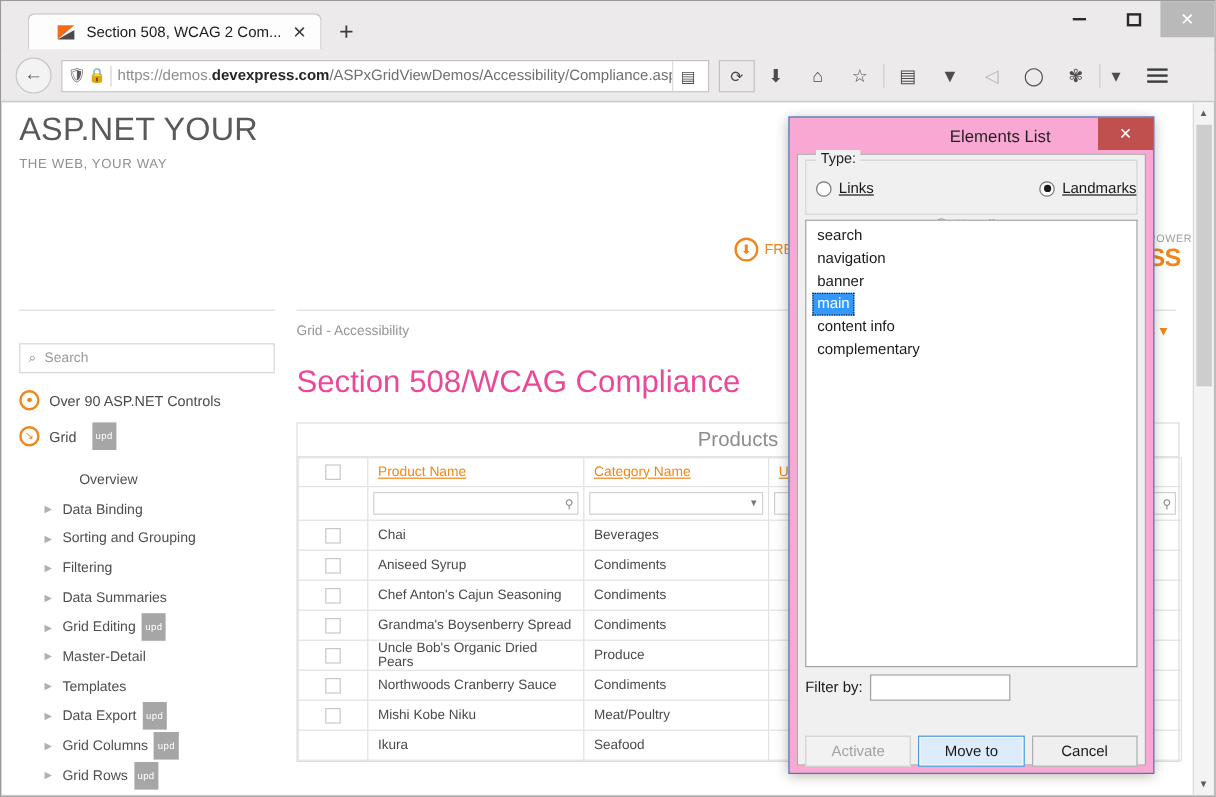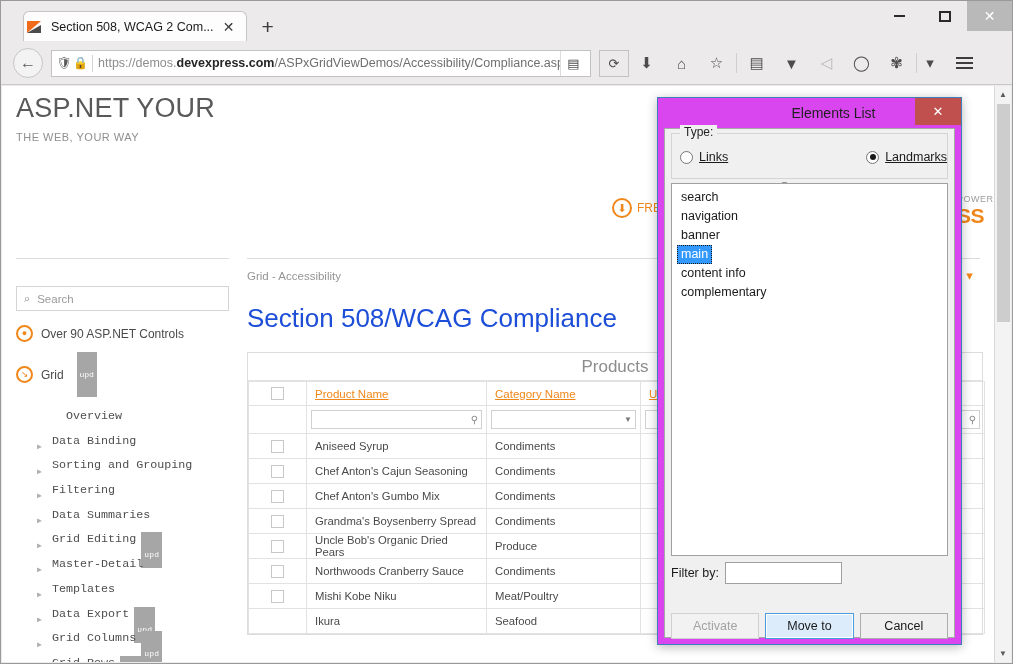--- a/index.html
+++ b/index.html
@@ -25,21 +25,21 @@
   }
 
   #tabstrip {
     position: absolute; left: 22px; top: 8px; height: 32px;
     display: flex; align-items: flex-end;
   }
   .tab {
     position: relative;
     height: 30px;
     display: flex; align-items: center;
-    padding: 0 8px 0 3px;
+    padding: 0 8px 0 24px;
     background: #fdfdfd;
     border: 1px solid #c5c5c5;
     border-bottom: none;
     border-radius: 6px 6px 0 0;
     min-width: 190px;
   }
   .tab-favicon {
     width: 16px; height: 16px; margin-right: 8px;
     position: relative; flex: none;
   }
@@ -218,44 +218,44 @@
     margin-top: 14px; font-size: 12px; color: #4a4a4a;
   }
   .nav-bullet {
     width: 17px; height: 17px; border-radius: 50%;
     border: 2px solid #f0871a; flex: none;
     display: flex; align-items: center; justify-content: center;
     color: #f0871a; font-size: 9px; line-height: 1;
   }
   .upd-badge {
     display: inline-block; background: #a6a6a6; color: #ffffff;
-    font-size: 8px; padding: 18px 3px; margin-left: 5px;
+    font-size: 8px; padding: 7px 3px; margin-left: 5px;
     vertical-align: middle; letter-spacing: 0.3px;
   }
   #nav-list { margin-top: 12px; }
   .nav-item {
-    display: flex; 
+    display: flex; align-items: center;
     height: 24.7px; font-size: 11.7px; color: #4e4e4e;
-    padding-left: 36px; position: relative; font-family: Liberation Mono, monospace;
+    padding-left: 36px; position: relative;
   }
   .nav-item .caret {
     position: absolute; left: 21px; top: 50%;
     transform: translateY(-50%);
     color: #b0b0b0; font-size: 8px;
   }
   .nav-item.no-caret { padding-left: 50px; }
 
   
   #breadcrumb {
     position: absolute; left: 245px; top: 184px;
     font-size: 11.5px; color: #959595;
   }
   #page-title {
     position: absolute; left: 245px; top: 195px;
-    font-size: 26px; font-weight: 300; color: #1d4ed8;
+    font-size: 26px; font-weight: 300; color: #ec4899;
     white-space: nowrap;
   }
 
   
   #grid {
     position: absolute; left: 245px; top: 266px; width: 736px;
     border: 1px solid #dcdcdc; background: #fff;
     font-size: 11.5px; color: #444;
   }
   #grid-caption {
@@ -298,21 +298,21 @@
   }
   #vscroll-thumb {
     position: absolute; top: 18px; left: 2px; width: 13px; height: 218px;
     background: #cdcdcd;
   }
 
   
   #dialog {
     position: absolute; left: 656px; top: 96px;
     width: 305px; height: 548px;
-    background: #d946ef;
+    background: #f9a8d4;
     border: 1px solid #3d7fba;
     box-shadow: 0 2px 10px rgba(0,0,0,0.28);
     padding-left: 48px;
   }
   #dlg-titlebar {
     position: relative; height: 30px;
   }
   #dlg-title {
     position: absolute; left: 0; right: 0; top: 0; height: 30px;
     display: flex; align-items: center; justify-content: center;
@@ -587,33 +587,33 @@
               <td class="filter-cell">
                   <div class="filter-input">
                     <span class="pin">⚲</span>
                   </div>
                 </td>
             </tr>
           </thead>
           <tbody id="grid-body">
               <tr>
                 <td class="col-chk"><span class="chk"></span></td>
+                <td class="row-cell">Chai</td>
+                <td class="row-cell">Beverages</td>
+                <td class="row-cell"></td>
+              </tr>
+              <tr>
+                <td class="col-chk"><span class="chk"></span></td>
                 <td class="row-cell">Aniseed Syrup</td>
                 <td class="row-cell">Condiments</td>
                 <td class="row-cell"></td>
               </tr>
               <tr>
                 <td class="col-chk"><span class="chk"></span></td>
                 <td class="row-cell">Chef Anton's Cajun Seasoning</td>
-                <td class="row-cell">Condiments</td>
-                <td class="row-cell"></td>
-              </tr>
-              <tr>
-                <td class="col-chk"><span class="chk"></span></td>
-                <td class="row-cell">Chef Anton's Gumbo Mix</td>
                 <td class="row-cell">Condiments</td>
                 <td class="row-cell"></td>
               </tr>
               <tr>
                 <td class="col-chk"><span class="chk"></span></td>
                 <td class="row-cell">Grandma's Boysenberry Spread</td>
                 <td class="row-cell">Condiments</td>
                 <td class="row-cell"></td>
               </tr>
               <tr>

